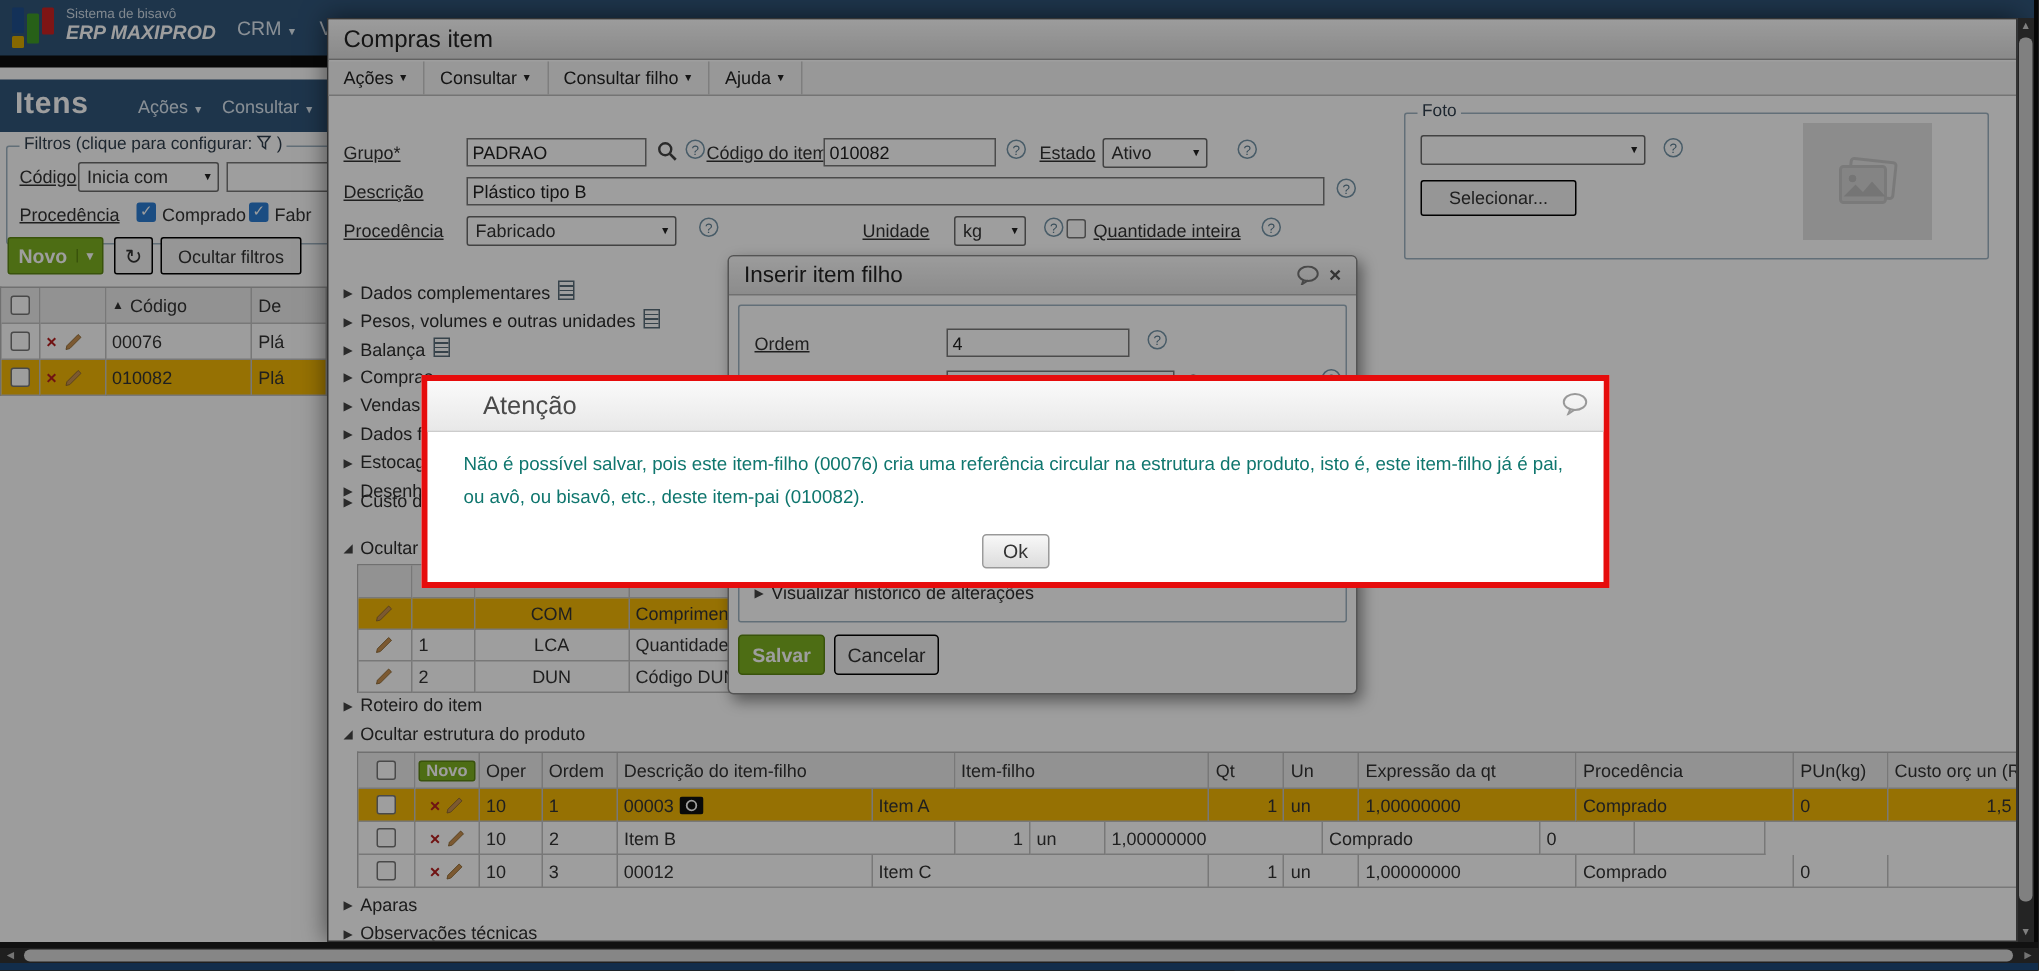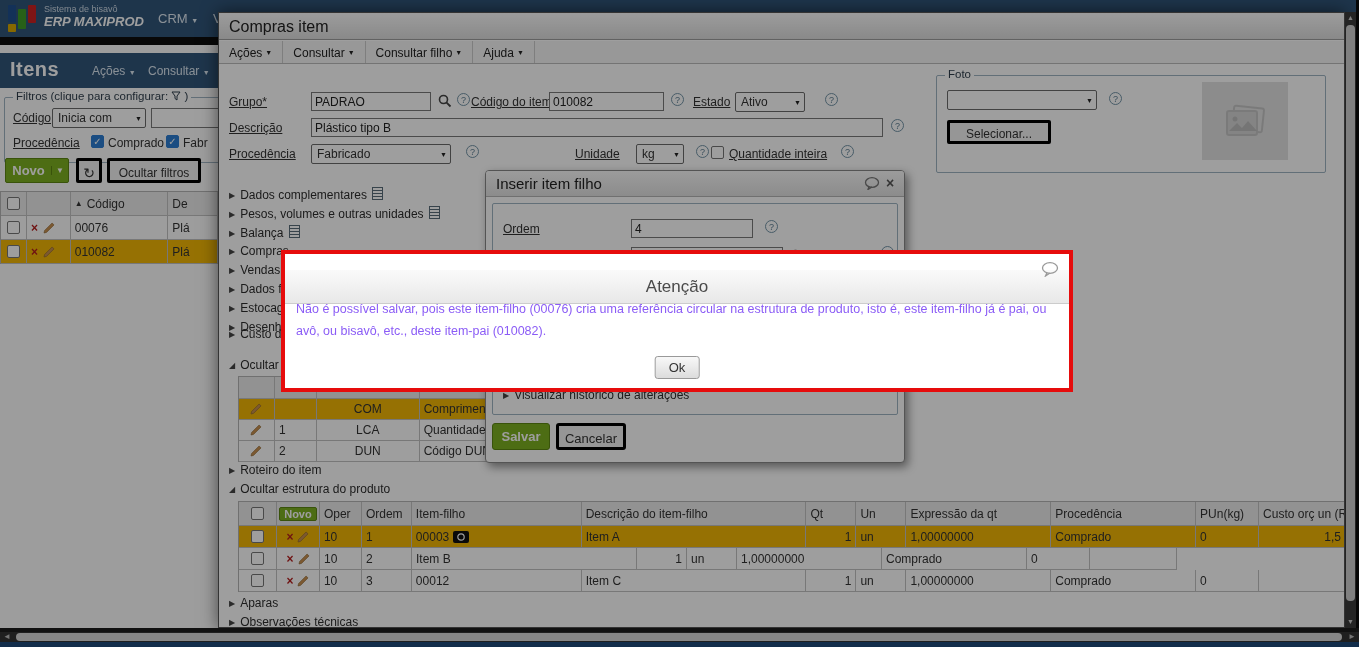--- a/index.html
+++ b/index.html
@@ -22,21 +22,21 @@
   .legend{position:absolute;top:-8px;left:8px;background:#fdfdfd;padding:0 3px;font-size:11.5px;color:#2f3e4c;}
   .filters{left:4px;top:52px;width:230px;height:66px;}
   .sel{border:1px solid #6b6b6b;background:#fff;border-radius:2px;display:flex;align-items:center;
        justify-content:space-between;padding:0 3px 0 5px;box-sizing:border-box;height:20px;}
   .sel .car{font-size:7px;color:#222;margin-left:4px;}
   .inp{border:1px solid #7a7a7a;background:#fff;height:20px;font:12px "Liberation Sans",sans-serif;
        padding:0 3px;box-sizing:border-box;color:#222;}
   .cb{display:inline-block;width:13px;height:13px;border-radius:2px;box-sizing:border-box;vertical-align:-2px;}
   .cb.on{background:#2d7dd2;border:1px solid #2d7dd2;color:#fff;font-size:10px;line-height:12px;text-align:center;}
   .cb.off{background:#fff;border:1px solid #777;}
-  .btn{background:#f2f2f2;border:3px solid #000000;border-radius:2px;text-align:center;color:#333;}
+  .btn{background:#f2f2f2;border:1px solid #000000;border-radius:2px;text-align:center;color:#333;}
   .novo{background:#7db021;border:1px solid #5c8612;color:#fff;font-weight:bold;display:flex;align-items:center;}
   
   .trow{display:flex;}
   .tc{border-right:1px solid #c2c2c2;border-bottom:1px solid #c2c2c2;box-sizing:border-box;
       padding:0 4px;display:flex;align-items:center;overflow:hidden;white-space:nowrap;}
   .th{background:#ececec;font-weight:normal;color:#333;}
   .goldrow .tc{background:#f2b705;}
   .tblbox{border:1px solid #b5b5b5;border-bottom:none;border-right:none;}
   .tblbox .tc{border-right:1px solid #c2c2c2;}
   
@@ -55,23 +55,23 @@
   .doc{display:inline-block;width:9px;height:11px;border:1px solid #5a6c7a;margin-left:5px;vertical-align:-1px;
        background:linear-gradient(#fff 0 2px,#5a6c7a 2px 3px,#fff 3px 5px,#5a6c7a 5px 6px,#fff 6px 8px,#5a6c7a 8px 9px,#fff 9px);}
   
   .dlg{left:485px;top:170px;width:420px;height:293px;background:#fff;border:1px solid #888;border-radius:4px;
        box-shadow:3px 4px 10px rgba(0,0,0,.45);z-index:20;overflow:hidden;}
   .dtitle{left:0;top:0;width:100%;height:26px;background:linear-gradient(#fbfbfb,#e2e2e2);
           border-bottom:1px solid #b5b5b5;line-height:26px;padding-left:10px;font-size:15px;color:#222;}
   
   .overlay{left:0;top:0;width:1359px;height:647px;background:rgba(0,0,0,.38);z-index:40;}
   .mframe{left:281px;top:250px;width:792px;height:142px;border:4px solid #e60c0c;background:#fff;z-index:50;}
-  .mtitle{left:0;top:16px;width:100%;height:34px;background:linear-gradient(#fafafa,#e8e8e8);
-          border-bottom:1px solid #ccc;text-align:center;line-height:34px;font-size:17px;color:#4a4a4a;}
-  .mmsg{left:0;top:44px;width:100%;padding:0 11px;box-sizing:border-box;font-size:12.5px;color:#8b5cf6;line-height:22px;}
+  .mtitle{left:0;top:0;width:100%;height:34px;background:linear-gradient(#fafafa,#e8e8e8);
+          border-bottom:1px solid #ccc;text-align:left;line-height:34px;font-size:17px;color:#4a4a4a;padding-left:37px;}
+  .mmsg{left:0;top:44px;width:100%;padding:0 24px;box-sizing:border-box;font-size:12.5px;color:#0f766e;line-height:22px;}
   .okbtn{left:50%;top:102px;transform:translateX(-50%);padding:3px 13px;background:linear-gradient(#f8f8f8,#dcdcdc);
          border:1px solid #999;border-radius:3px;font-size:13px;color:#333;}
   
   .vscroll{left:1345px;top:12px;width:11px;height:616px;background:#3a3a3a;z-index:30;}
   .vthumb{left:1px;top:13px;width:9px;height:576px;background:#cfcfcf;border-radius:4px;}
   .varr{width:11px;text-align:center;color:#cfcfcf;font-size:7px;}
   .botedge{left:0;top:628px;width:1359px;height:4px;background:#1c1c1c;z-index:30;}
   .hscroll{left:0;top:632px;width:1359px;height:10px;background:#333;z-index:30;}
   .hthumb{left:16px;top:1px;width:1326px;height:8px;background:#d9d9d9;border-radius:4px;}
   .harr{top:0;color:#bbb;font-size:8px;line-height:10px;}
@@ -305,22 +305,22 @@
     <div class="abs tblbox" style="left:19px;top:488px;width:1108px">
       <div class="trow" style="height:24px">
         <div class="tc th" style="width:38px;justify-content:center">
             <span class="cb off"></span>
           </div>
         <div class="tc th" style="width:43px;justify-content:center">
           <span style="background:#7db021;border:1px solid #5c8612;border-radius:2px;color:#fff;font-weight:bold;font-size:11px;padding:0 4px">Novo</span>
         </div>
         <div class="tc th" style="width:42px">Oper</div>
         <div class="tc th" style="width:50px">Ordem</div>
+        <div class="tc th" style="width:225px">Descrição do item-filho</div>
         <div class="tc th" style="width:170px">Item-filho</div>
-        <div class="tc th" style="width:225px">Descrição do item-filho</div>
         <div class="tc th" style="width:50px">Qt</div>
         <div class="tc th" style="width:50px">Un</div>
         <div class="tc th" style="width:145px">Expressão da qt</div>
         <div class="tc th" style="width:145px">Procedência</div>
         <div class="tc th" style="width:63px">PUn(kg)</div>
         <div class="tc th" style="width:87px">Custo orç un (R</div>
       </div>
 
       <div class="trow goldrow" style="height:22px">
         <div class="tc" style="width:38px;justify-content:center">

